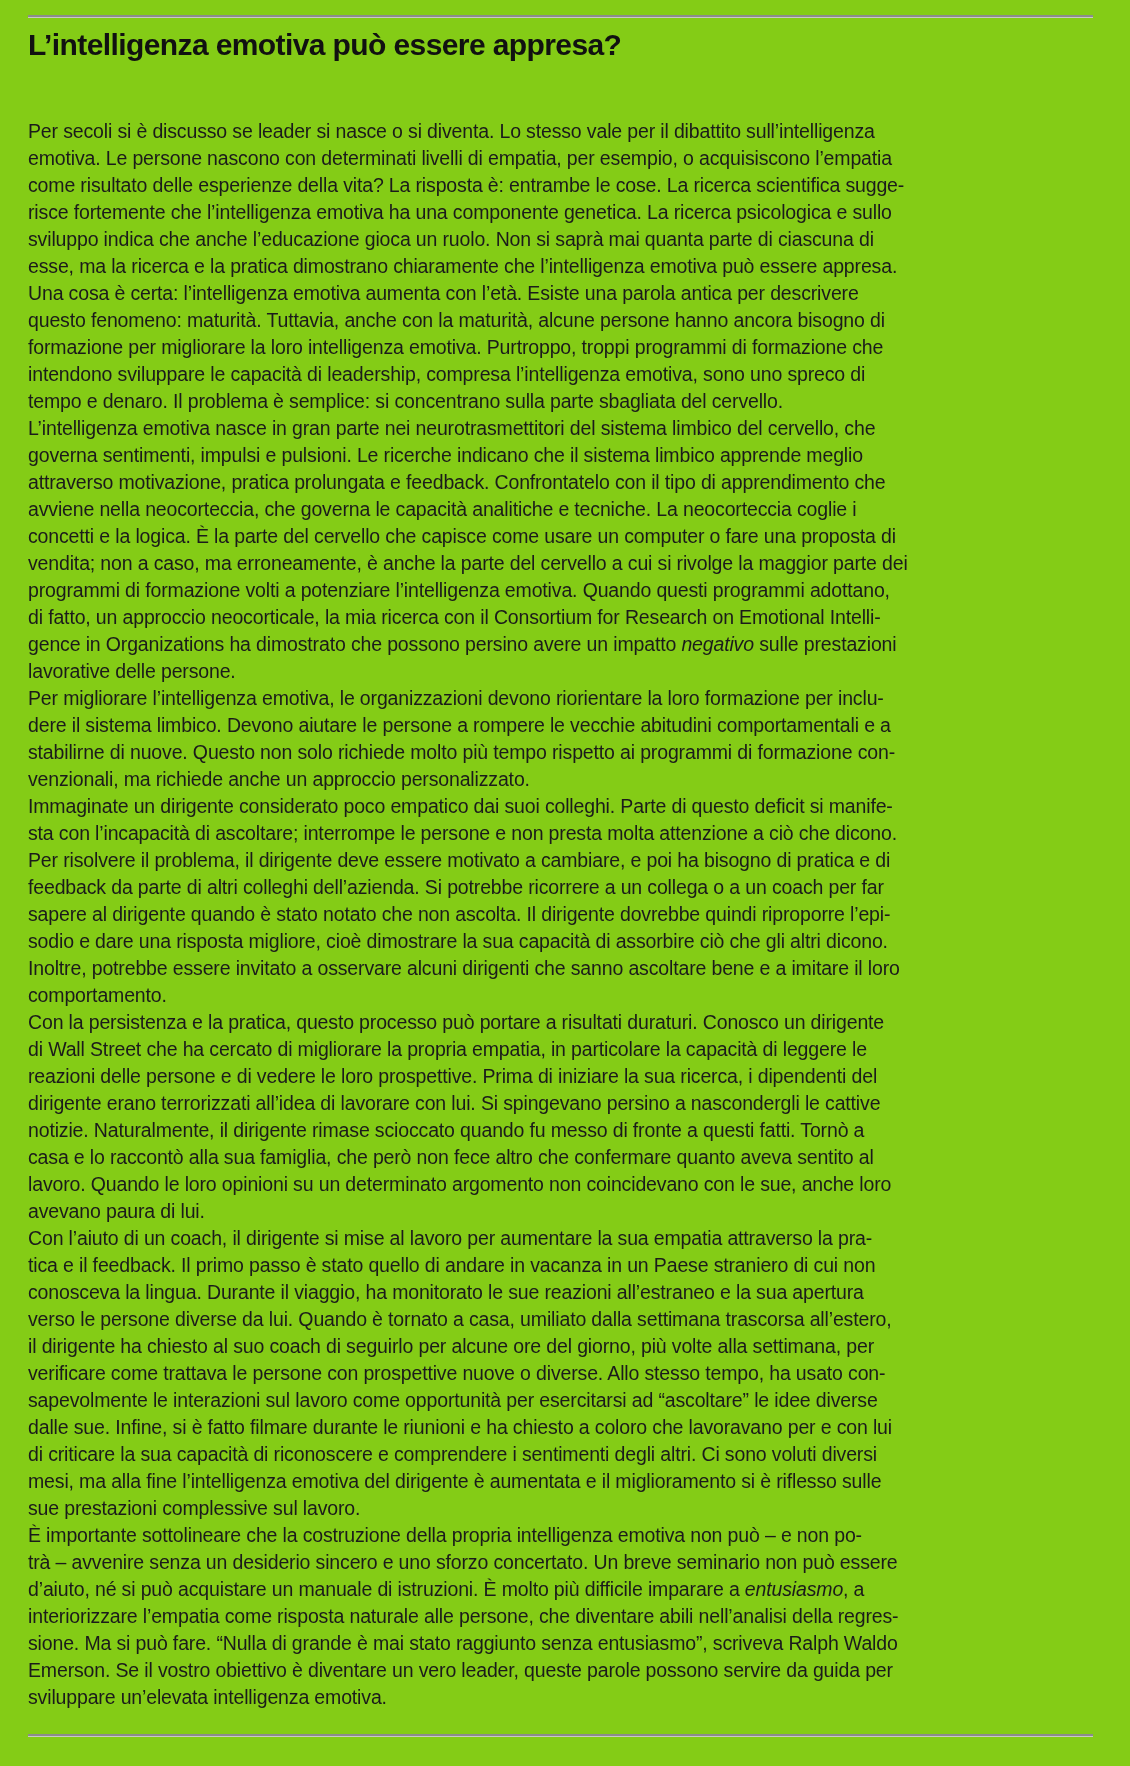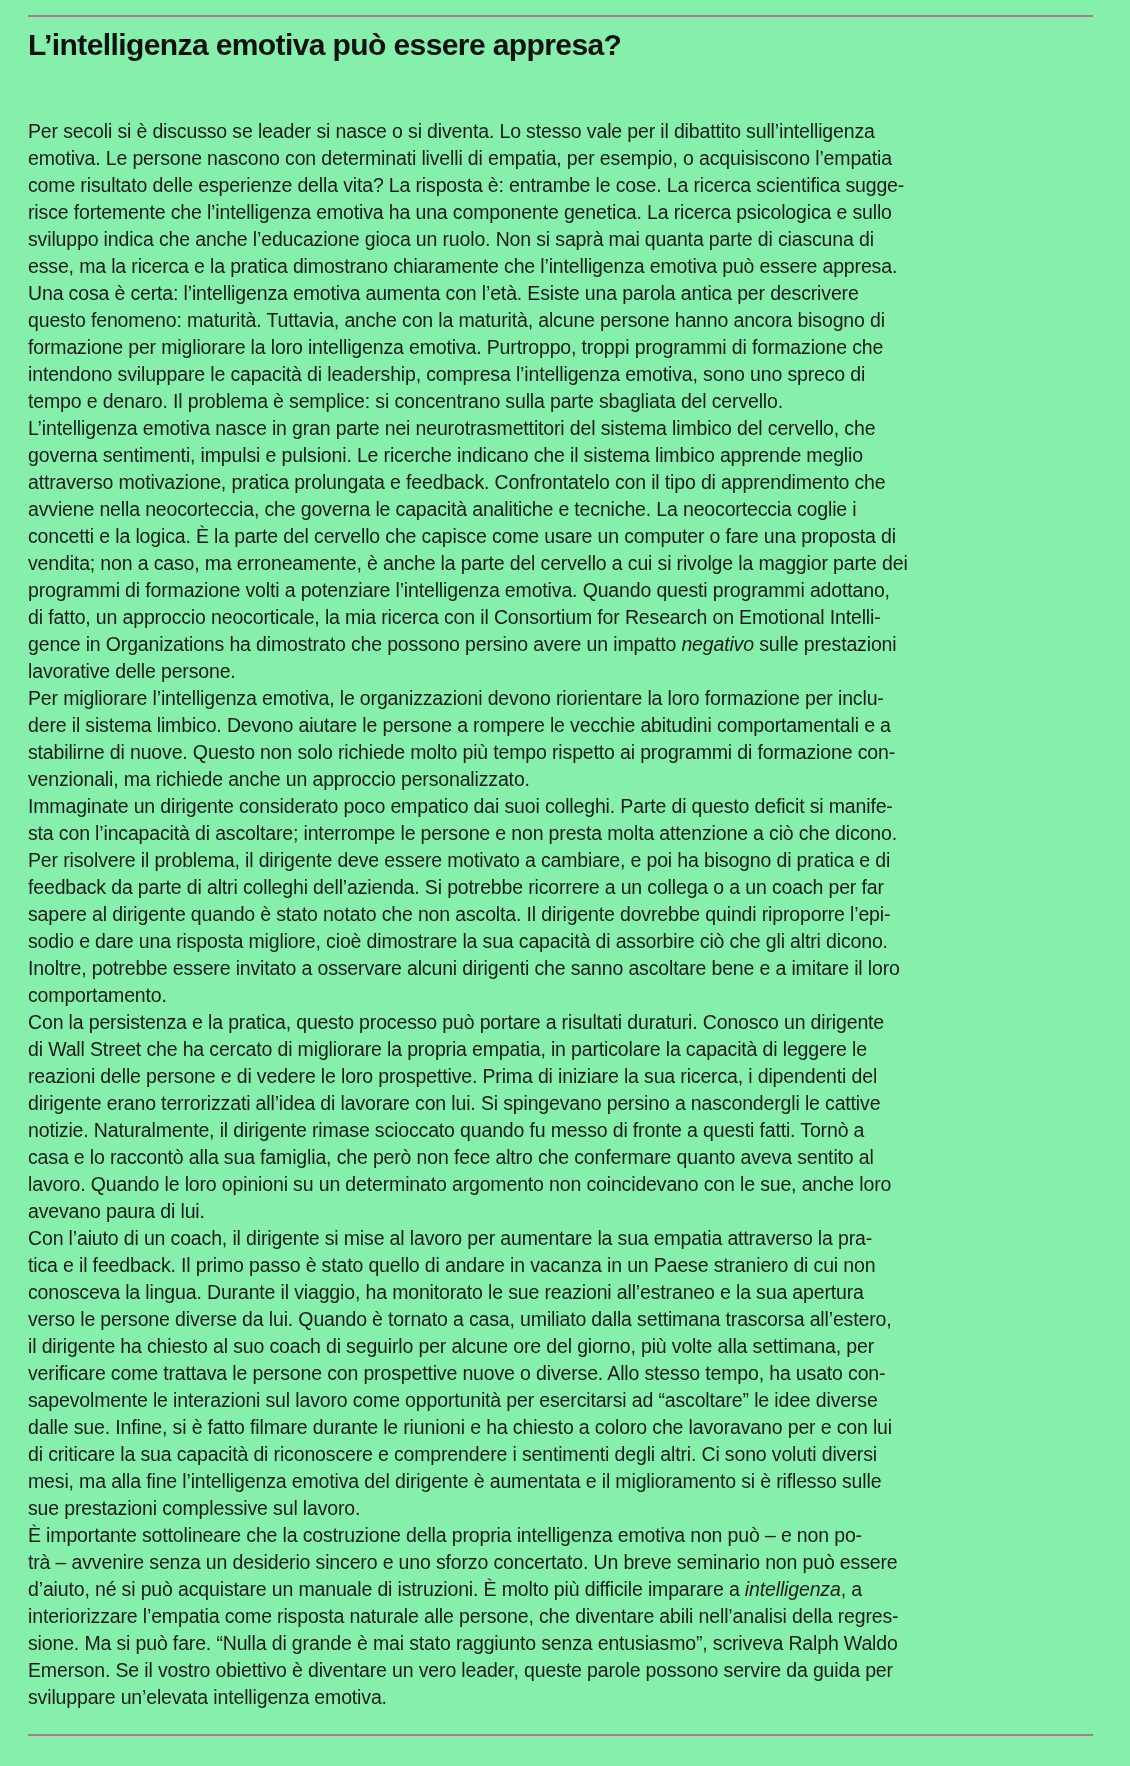--- a/index.html
+++ b/index.html
@@ -4,21 +4,21 @@
 <style>
   html, body {
     margin: 0;
     padding: 0;
     background: #ffffff;
   }
   .page {
     position: relative;
     width: 1130px;
     height: 1766px;
-    background: #86efac;
+    background: #84cc16;
     font-family: "Liberation Sans", "DejaVu Sans", sans-serif;
     color: #191919;
     overflow: hidden;
   }
   .rule {
     position: absolute;
     left: 28px;
     width: 1065px;
     height: 2px;
     background: #8c8c8c;
@@ -105,19 +105,19 @@
 verso le persone diverse da lui. Quando è tornato a casa, umiliato dalla settimana trascorsa all’estero,
 il dirigente ha chiesto al suo coach di seguirlo per alcune ore del giorno, più volte alla settimana, per
 verificare come trattava le persone con prospettive nuove o diverse. Allo stesso tempo, ha usato con-
 sapevolmente le interazioni sul lavoro come opportunità per esercitarsi ad “ascoltare” le idee diverse
 dalle sue. Infine, si è fatto filmare durante le riunioni e ha chiesto a coloro che lavoravano per e con lui
 di criticare la sua capacità di riconoscere e comprendere i sentimenti degli altri. Ci sono voluti diversi
 mesi, ma alla fine l’intelligenza emotiva del dirigente è aumentata e il miglioramento si è riflesso sulle
 sue prestazioni complessive sul lavoro.
 È importante sottolineare che la costruzione della propria intelligenza emotiva non può – e non po-
 trà – avvenire senza un desiderio sincero e uno sforzo concertato. Un breve seminario non può essere
-d’aiuto, né si può acquistare un manuale di istruzioni. È molto più difficile imparare a <em>intelligenza</em>, a
+d’aiuto, né si può acquistare un manuale di istruzioni. È molto più difficile imparare a <em>entusiasmo</em>, a
 interiorizzare l’empatia come risposta naturale alle persone, che diventare abili nell’analisi della regres-
 sione. Ma si può fare. “Nulla di grande è mai stato raggiunto senza entusiasmo”, scriveva Ralph Waldo
 Emerson. Se il vostro obiettivo è diventare un vero leader, queste parole possono servire da guida per
 sviluppare un’elevata intelligenza emotiva.</div>
   <div class="rule rule-bottom"></div>
 </div>
 
 </body></html>

